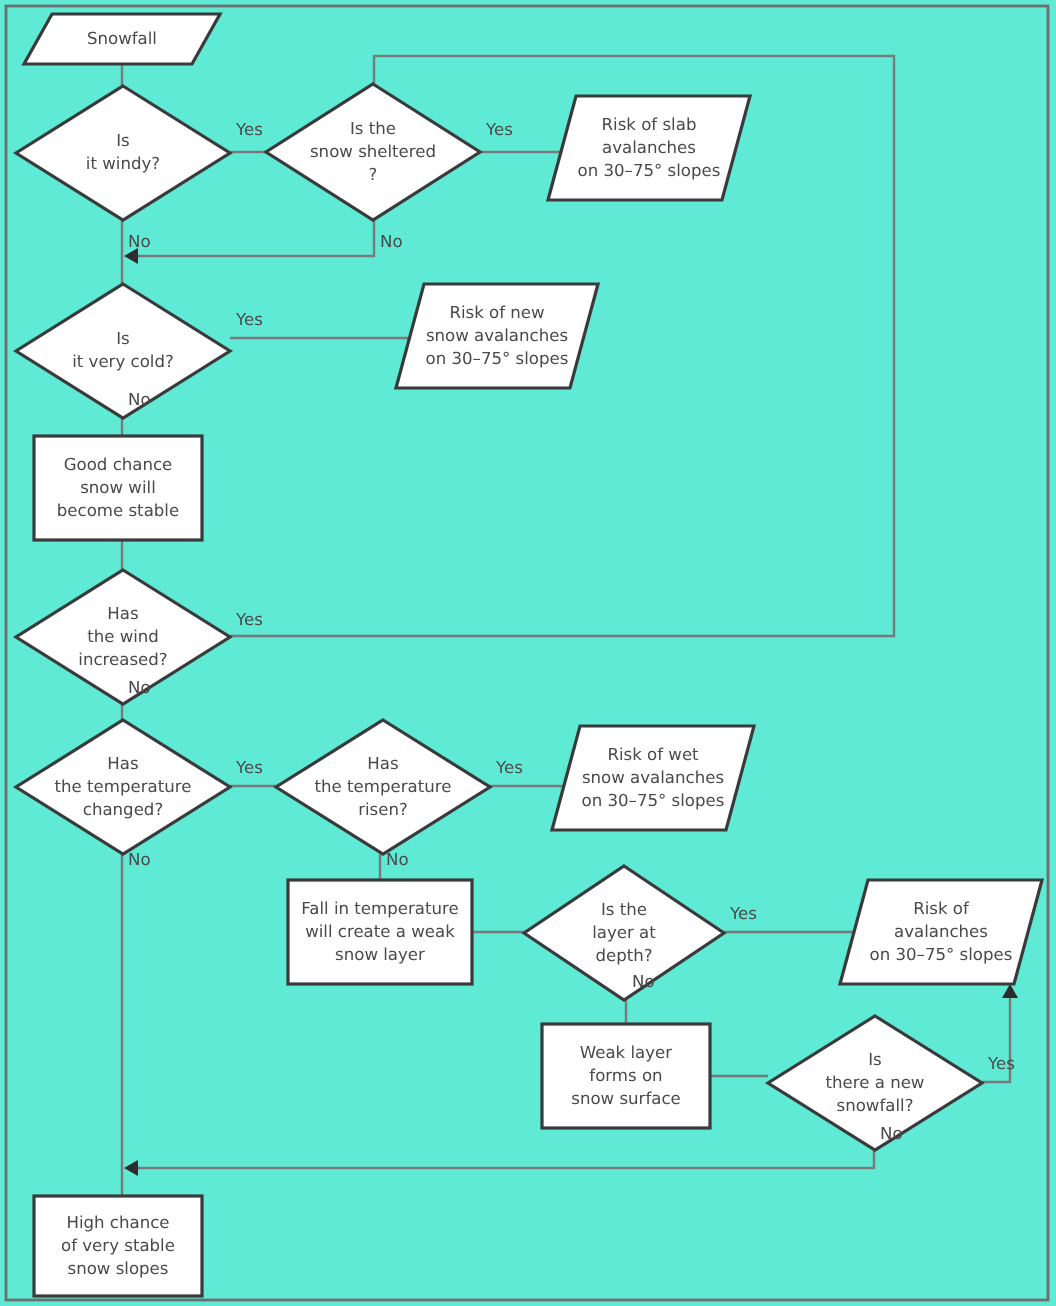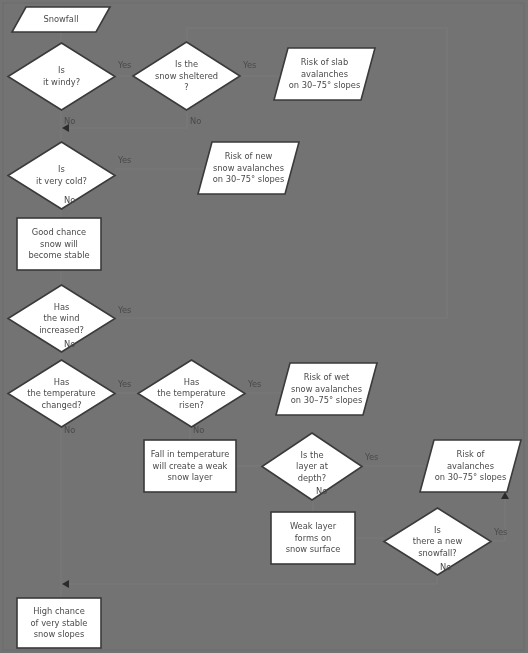--- a/index.html
+++ b/index.html
@@ -4,21 +4,21 @@
 <style>
   html, body {
     margin: 0;
     padding: 0;
     background: #ffffff;
   }
   #flowchart-root {
     position: relative;
     width: 528px;
     height: 653px;
-    background: #737373;
+    background: #5eead4;
     font-family: "DejaVu Sans", sans-serif;
     overflow: hidden;
   }
   svg#flow-svg {
     display: block;
     width: 528px;
     height: 653px;
   }
   .shape-outline {
     fill: #ffffff;

